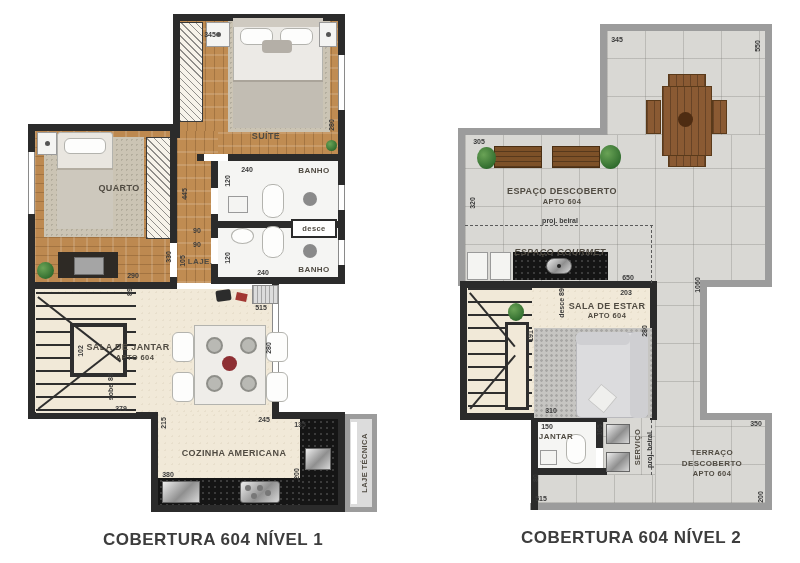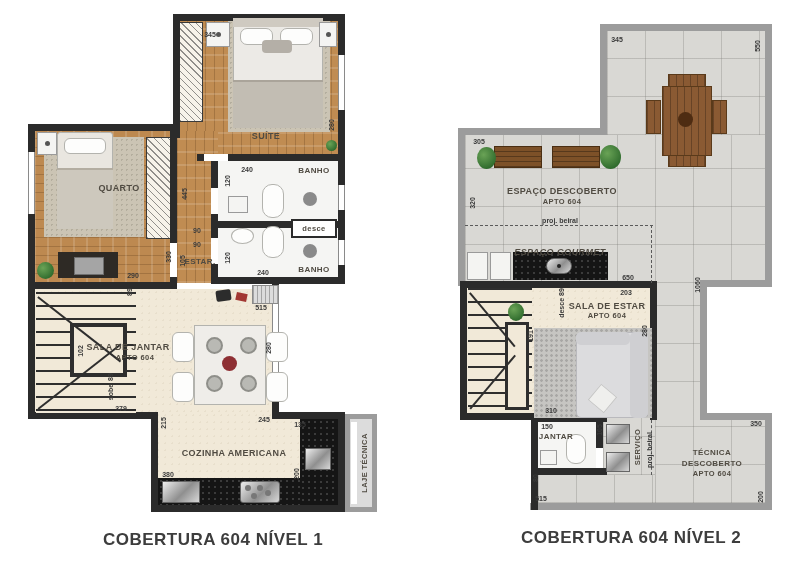--- a/index.html
+++ b/index.html
@@ -170,21 +170,21 @@
     <div class="metal" style="left:305px;top:448px;width:26px;height:22px;"></div>
 
     <div class="lajebox" style="left:345px;top:414px;width:32px;height:98px;"></div>
     <div class="abs" style="left:351px;top:422px;width:6px;height:82px;background:#ffffff;"></div>
     <div class="rlabel v sub" style="left:365px;top:463px;">LAJE TÉCNICA</div>
 
     <div class="rlabel" style="left:266px;top:136px;">SUÍTE</div>
     <div class="rlabel" style="left:119px;top:188px;">QUARTO</div>
     <div class="rlabel sm" style="left:314px;top:171px;">BANHO</div>
     <div class="rlabel sm" style="left:314px;top:270px;">BANHO</div>
-    <div class="rlabel sm" style="left:200px;top:262px;">ESTAR.</div>
+    <div class="rlabel sm" style="left:200px;top:262px;">LAJE.</div>
     <div class="rlabel" style="left:128px;top:347px;">SALA DE JANTAR</div>
     <div class="rlabel sub" style="left:135px;top:358px;">APTO 604</div>
     <div class="rlabel" style="left:234px;top:453px;">COZINHA AMERICANA</div>
     <div class="dim v" style="left:110px;top:392px;">sobe</div>
 
     <div class="dim" style="left:210px;top:34px;">345</div>
     <div class="dim v" style="left:331px;top:125px;">280</div>
     <div class="dim" style="left:247px;top:169px;">240</div>
     <div class="dim v" style="left:227px;top:181px;">120</div>
     <div class="dim" style="left:263px;top:272px;">240</div>
@@ -284,21 +284,21 @@
     <div class="rlabel" style="left:562px;top:191px;">ESPAÇO DESCOBERTO</div>
     <div class="rlabel sub" style="left:562px;top:202px;">APTO 604</div>
     <div class="dim" style="left:560px;top:220px;">proj. beiral</div>
     <div class="rlabel" style="left:560px;top:252px;font-style:italic;">ESPAÇO GOURMET</div>
     <div class="rlabel" style="left:607px;top:306px;text-align:right;">SALA DE ESTAR</div>
     <div class="rlabel sub" style="left:607px;top:316px;">APTO 604</div>
     <div class="rlabel sm" style="left:556px;top:437px;">JANTAR</div>
     <div class="rlabel v sub" style="left:638px;top:447px;">SERVIÇO</div>
     <div class="dim v" style="left:649px;top:450px;">proj. beiral</div>
     <div class="dim v" style="left:561px;top:303px;">desce 89</div>
-    <div class="rlabel sm" style="left:712px;top:453px;">TÉCNICA</div>
+    <div class="rlabel sm" style="left:712px;top:453px;">TERRAÇO</div>
     <div class="rlabel sm" style="left:712px;top:464px;">DESCOBERTO</div>
     <div class="rlabel sub" style="left:712px;top:474px;">APTO 604</div>
 
     <div class="dim" style="left:617px;top:39px;">345</div>
     <div class="dim v" style="left:757px;top:46px;">550</div>
     <div class="dim" style="left:479px;top:141px;">305</div>
     <div class="dim v" style="left:472px;top:203px;">320</div>
     <div class="dim" style="left:628px;top:277px;">650</div>
     <div class="dim" style="left:626px;top:292px;">203</div>
     <div class="dim v" style="left:644px;top:331px;">280</div>

